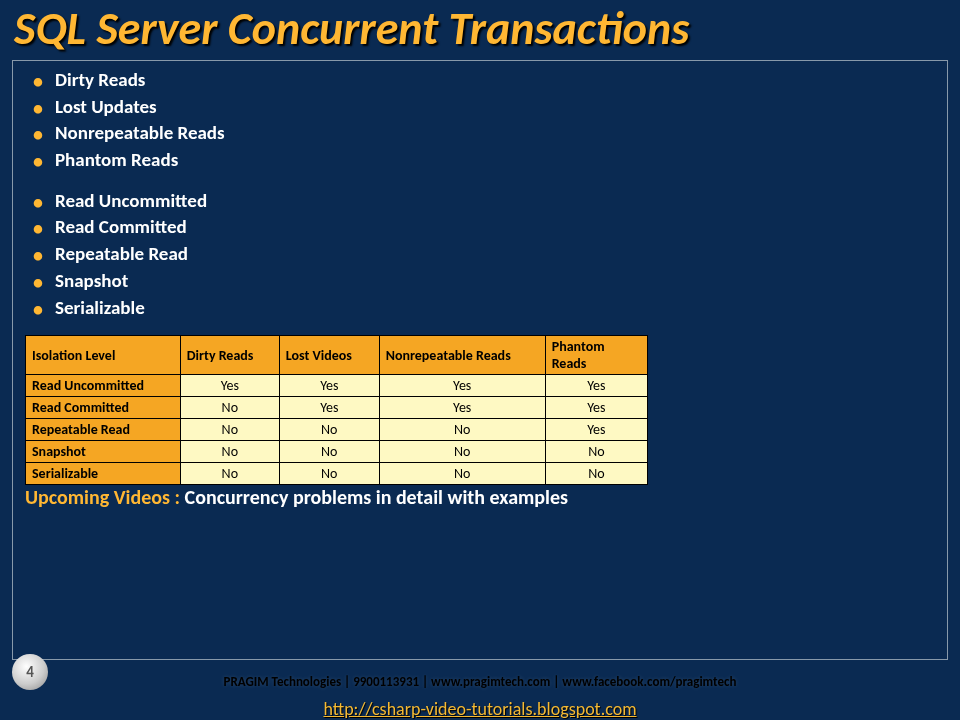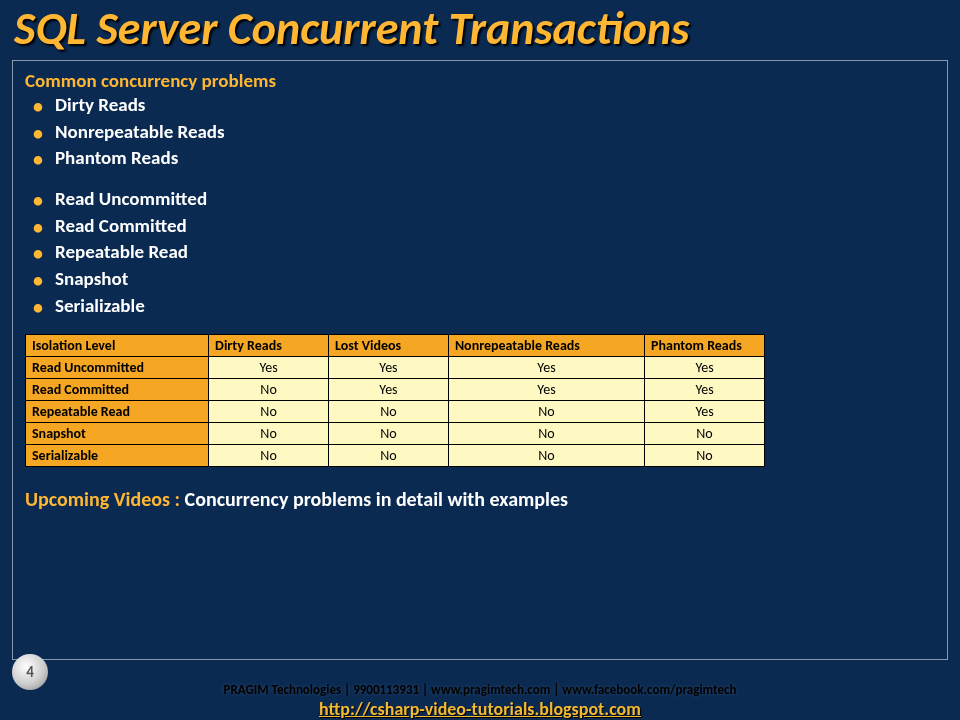--- a/index.html
+++ b/index.html
@@ -48,21 +48,21 @@
     content: "•";
     position: absolute;
     left: 8px;
     color: #ffb733;
     font-size: 20px;
   }
   .sec-heading.second { margin-top: 6px; }
   table.iso {
     border-collapse: collapse;
     margin-top: 4px;
-    width: 740px;
+    width: 623px;
     font-size: 14px;
   }
   table.iso th {
     background: #f5a623;
     color: #000;
     font-weight: bold;
     text-align: left;
     padding: 2px 6px;
     border: 1px solid #000;
   }
@@ -78,21 +78,21 @@
   table.iso td.cell {
     background: #fef9c3;
     color: #000;
     text-align: center;
     padding: 2px 6px;
     border: 1px solid #000;
     width: 110px;
   }
   table.iso td.cell.wide { width: 180px; }
   .upcoming {
-    margin-top: 20px;
+    margin-top: 0;
     font-size: 20px;
     font-weight: bold;
     color: #ffffff;
   }
   .upcoming .label { color: #ffb733; }
   .footer-bar {
     position: absolute;
     bottom: 0;
     left: 0;
     width: 100%;
@@ -122,37 +122,37 @@
     text-shadow: 0 0 4px rgba(255,255,255,.15);
   }
   .pragim-wrap {
     width: 100%;
     text-align: center;
     margin-top: 2px;
   }
   .blog-link {
     color: #f4b933;
     text-decoration: underline;
-    font-weight: bold;
+    font-weight: normal;
     font-size: 18px;
     display: inline-block;
-    margin-top: 0px;
+    margin-top: 8px;
     text-shadow: 1px 1px 1px #000;
   }
 </style>
 </head>
 <body>
 
 <div class="slide-title">SQL Server Concurrent Transactions</div>
 
 <div class="content-box">
 
-  <div class="sec-heading">Common concurrency problems</div>
   <ul class="bullets">
     <li>Dirty Reads</li>
+    <li>Lost Updates</li>
     <li>Nonrepeatable Reads</li>
     <li>Phantom Reads</li>
   </ul>
 
   <ul class="bullets">
     <li>Read Uncommitted</li>
     <li>Read Committed</li>
     <li>Repeatable Read</li>
     <li>Snapshot</li>
     <li>Serializable</li>

